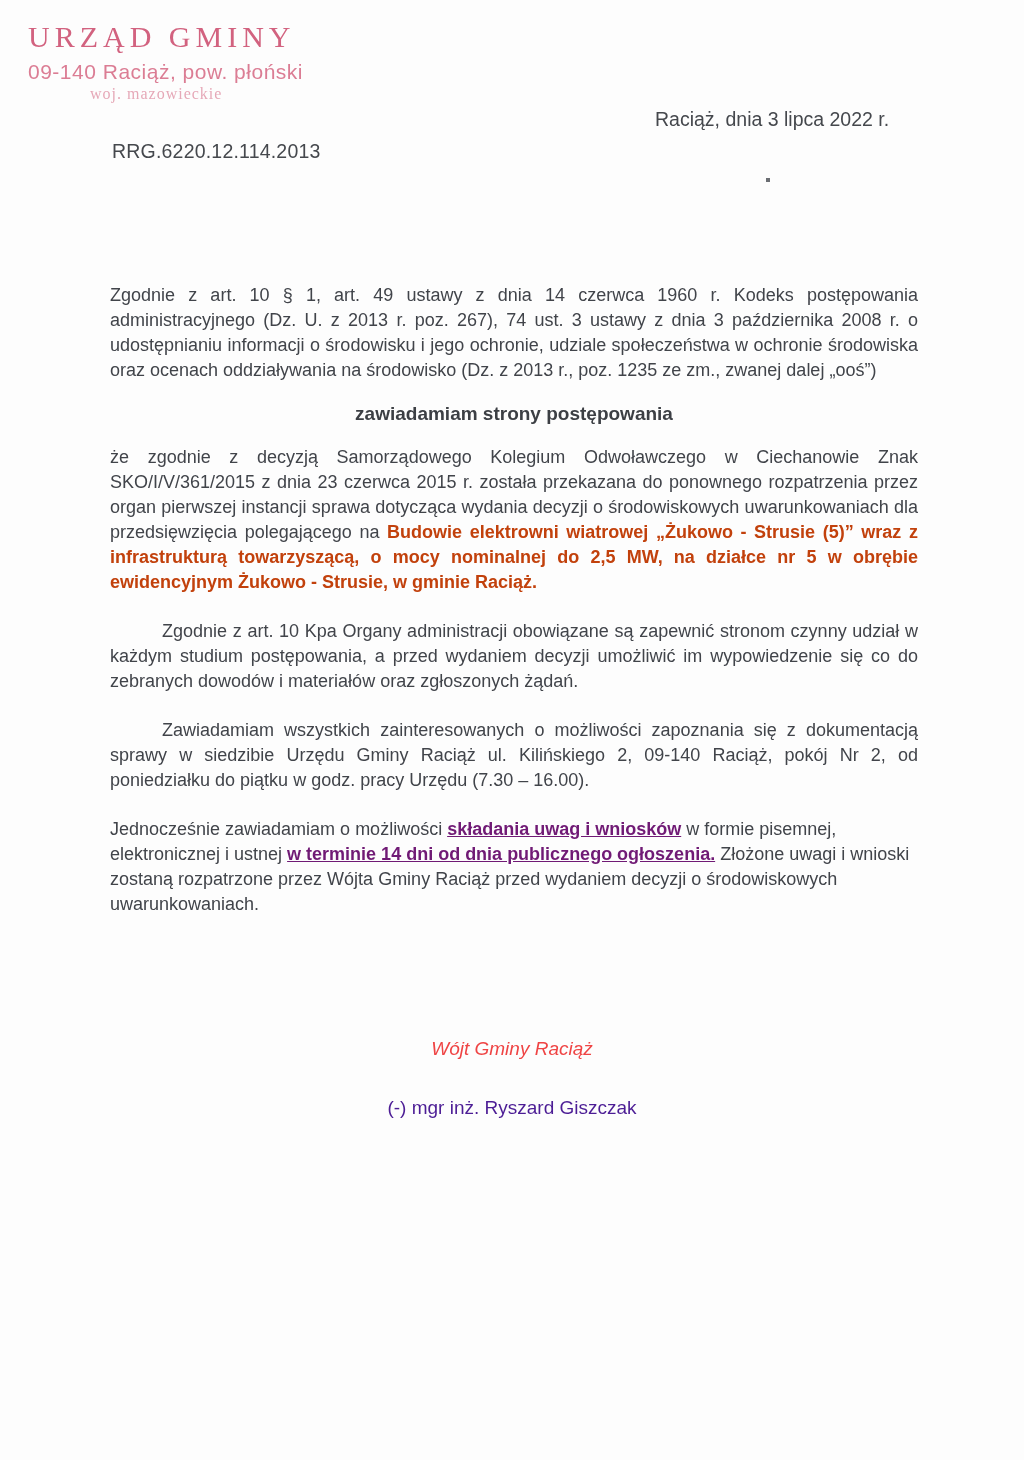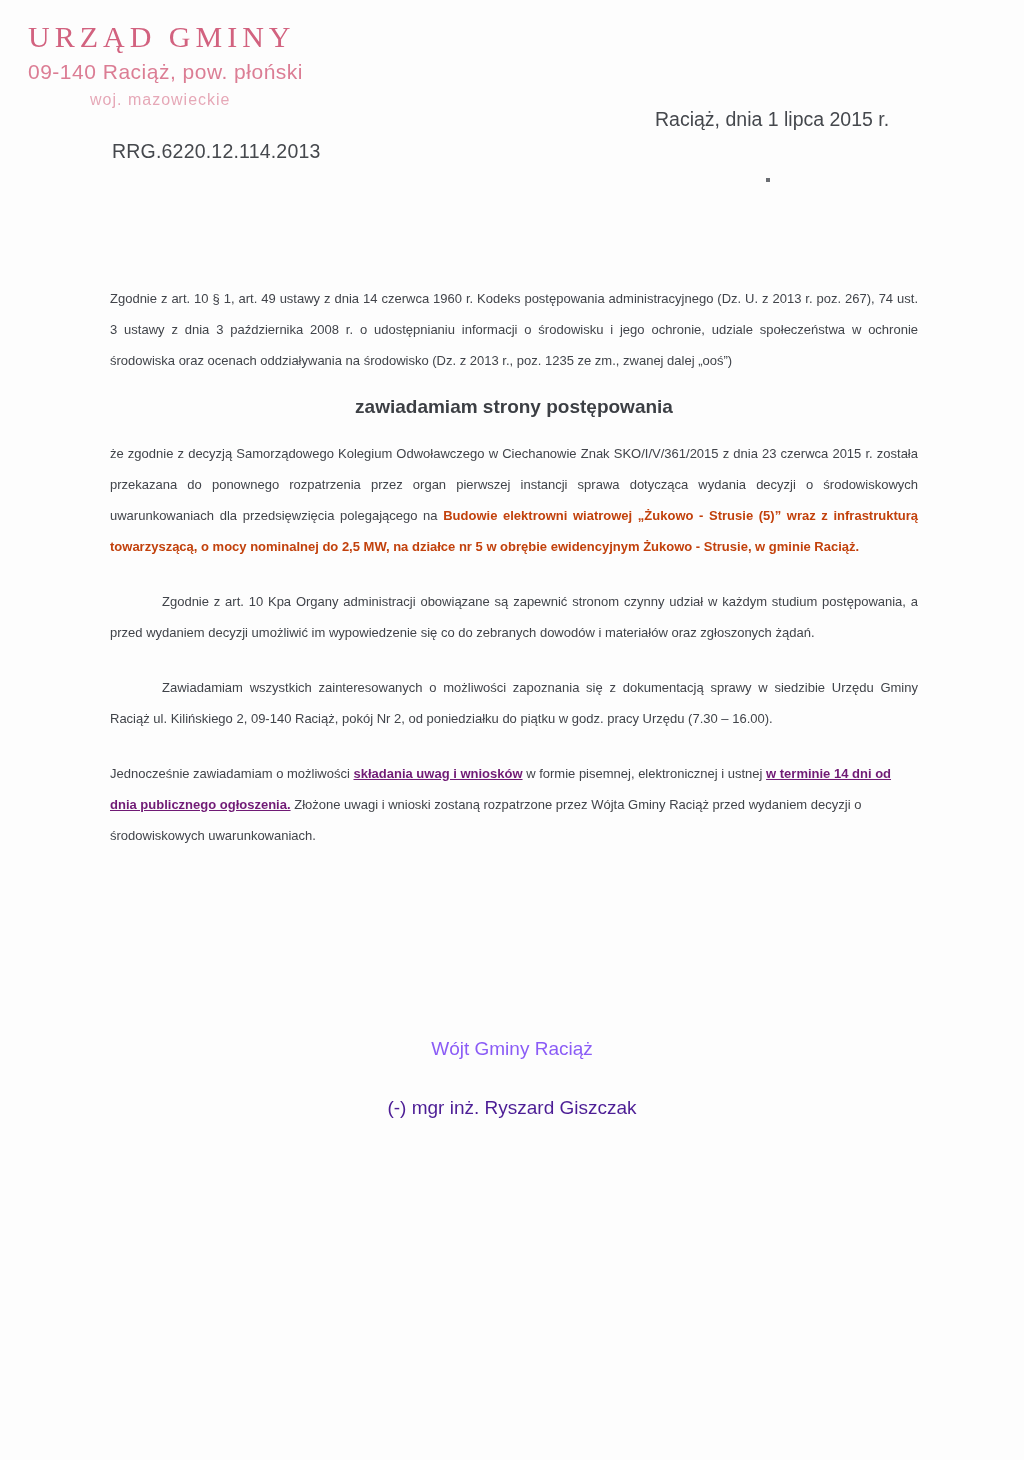--- a/index.html
+++ b/index.html
@@ -41,24 +41,24 @@
   .stamp-line2 {
     font-family: "Liberation Sans", sans-serif;
     font-size: 21px;
     letter-spacing: 0.5px;
     margin-top: 9px;
     color: #d9738c;
     opacity: 0.92;
     white-space: nowrap;
   }
   .stamp-line3 {
-    font-family: Liberation Sans, sans-serif;
+    font-family: Liberation Serif, serif;
     font-size: 16px;
     letter-spacing: 1px;
-    margin-top: 10px;
+    margin-top: 4px;
     margin-left: 62px;
     color: #e093a6;
     opacity: 0.8;
     white-space: nowrap;
   }
 
   
   .refno {
     position: absolute;
     left: 112px;
@@ -109,22 +109,22 @@
 
   
   .body {
     position: absolute;
     left: 110px;
     top: 283px;
     width: 808px;
   }
   p.para {
     margin: 0 0 0 0;
-    font-size: 13px;
-    line-height: 31px;
+    font-size: 18px;
+    line-height: 25px;
     color: #41444a;
     text-align: justify;
     text-justify: inter-word;
   }
   p.para.nojust { text-align: left; }
   .gap-md { height: 18px; }
   .gap-lg { height: 24px; }
   .indent { display: inline-block; width: 52px; }
   .center-bold {
     text-align: center;
@@ -139,42 +139,43 @@
   
   .sign {
     position: absolute;
     left: 0;
     top: 1038px;
     width: 1024px;
     text-align: center;
   }
   .sign-role {
     font-size: 19px;
-    color: #8b5cf6;
+    color: #ef4444;
+    font-style: italic;
   }
   .sign-name {
     font-size: 19px;
     color: #4c1d95;
     margin-top: 37px;
   }
 </style>
 </head>
 <body>
 
 <div class="page">
 
   <div class="stamp">
     <div class="stamp-line1">URZĄD GMINY</div>
     <div class="stamp-line2">09-140 Raciąż, pow. płoński</div>
     <div class="stamp-line3">woj. mazowieckie</div>
   </div>
 
   <div class="refno">RRG.6220.12.114.2013</div>
 
-  <div class="place-date">Raciąż, dnia 1 lipca 2015 r.</div>
+  <div class="place-date">Raciąż, dnia 3 lipca 2022 r.</div>
 
   <div class="speck"></div>
 
 
   <div class="body">
 
     <p class="para">Zgodnie z art. 10 § 1, art. 49 ustawy z dnia 14 czerwca 1960 r. Kodeks postępowania administracyjnego (Dz. U. z 2013 r. poz. 267), 74 ust. 3 ustawy z dnia 3 października 2008 r. o udostępnianiu informacji o środowisku i jego ochronie, udziale społeczeństwa w ochronie środowiska oraz ocenach oddziaływania na środowisko (Dz. z 2013 r., poz. 1235 ze zm., zwanej dalej „ooś”)</p>
 
     <div class="gap-md"></div>
 

